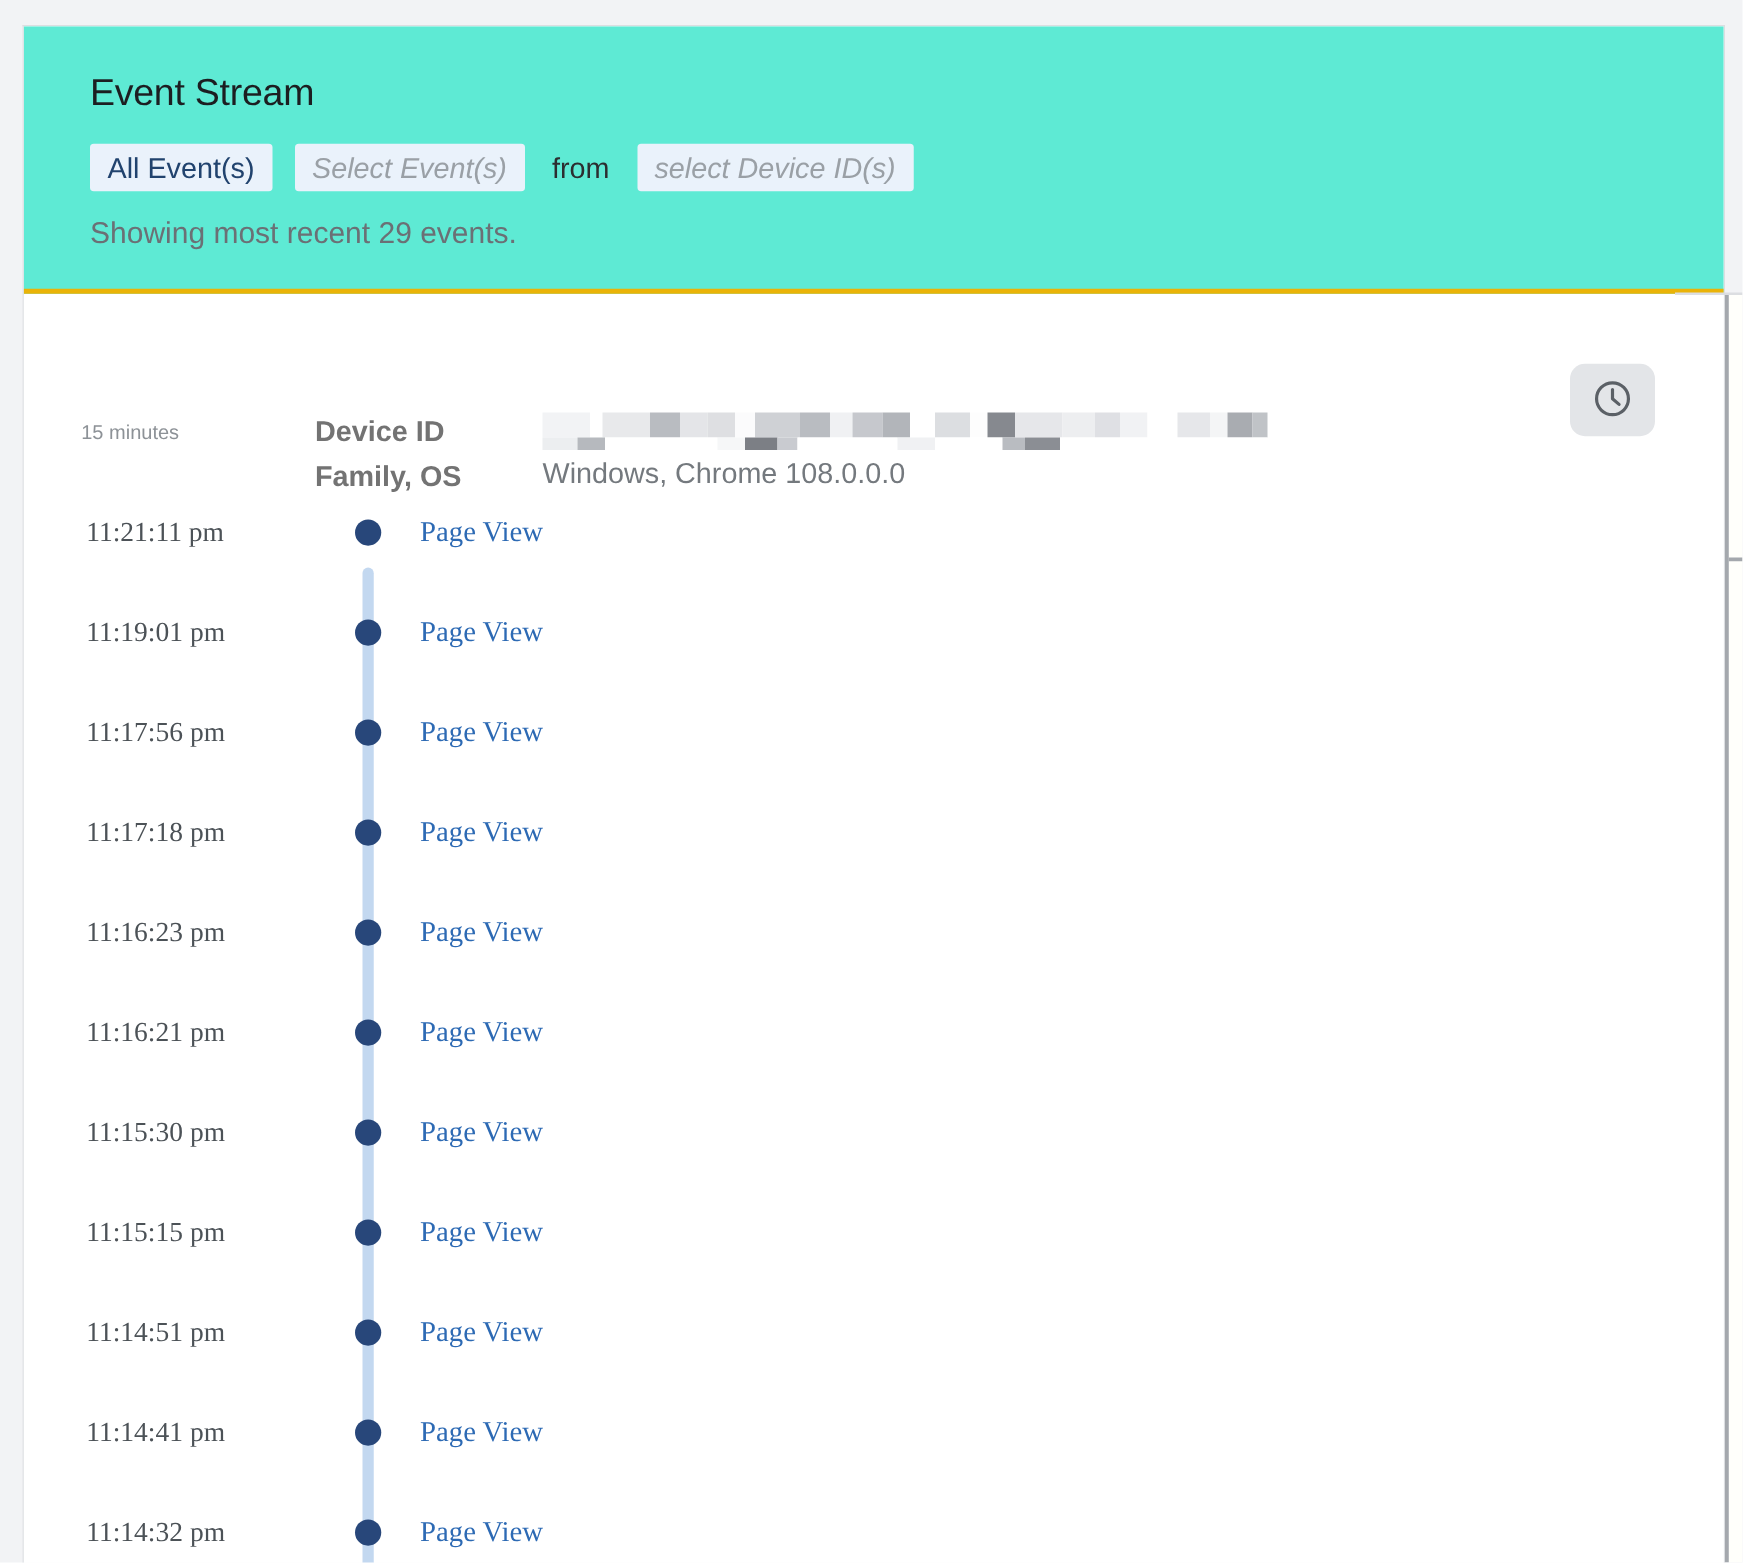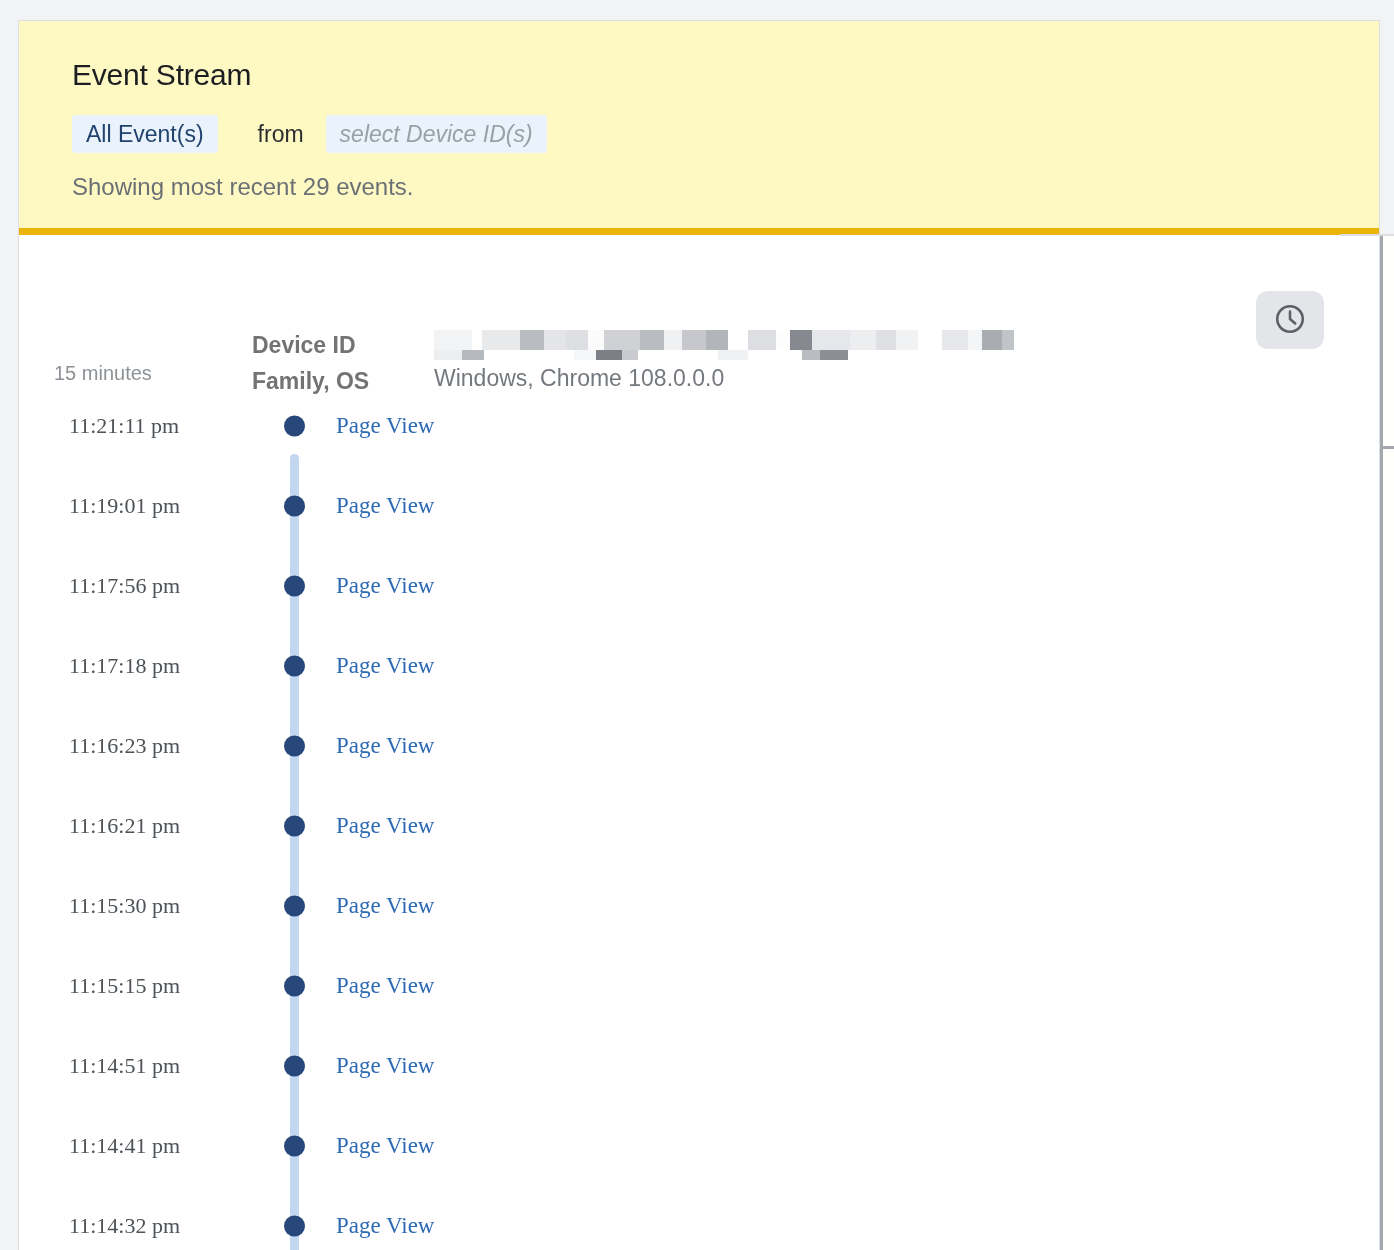--- a/index.html
+++ b/index.html
@@ -35,22 +35,22 @@
     overflow: hidden;
   }
 
   
   .panel-header {
     position: absolute;
     left: 0;
     top: 0;
     width: 1360px;
     height: 214px;
-    background: #fef9c3;
-    border-bottom: 7px solid #eab308;
+    background: #5eead4;
+    border-bottom: 4px solid #eab308;
     z-index: 6;
     padding: 36px 0 0 53px;
   }
 
   .panel-title {
     font-size: 30px;
     font-weight: 400;
     color: #1c1e21;
     letter-spacing: -0.2px;
     line-height: 36px;
@@ -138,26 +138,25 @@
   .device-row {
     position: absolute;
     left: 0;
     top: 0;
     width: 1360px;
     height: 150px;
   }
 
   .bucket-label {
     position: absolute;
-    left: 35px;
+    left: 46px;
     top: 102px;
-    font-size: 20px;
+    font-size: 16px;
     color: #8d9297;
     white-space: nowrap;
-    margin-top: 24px;
   }
 
   .device-keys {
     position: absolute;
     left: 233px;
     top: 91px;
     font-size: 23px;
     font-weight: 700;
     color: #737373;
     line-height: 36px;
@@ -311,20 +310,21 @@
       <span class="bleed-text bleed-a">p</span>
       <span class="bleed-text bleed-b">g</span>
     </div>
 
     <div class="panel-header">
       <h1 class="panel-title">Event Stream</h1>
 
       <div class="filter-row">
         <div class="chip chip-all">All Event(s)</div>
         <div class="chip-gap"></div>
+        <div class="chip chip-placeholder">Select Event(s)</div>
         <div class="chip-gap"></div>
         <div class="from-word">from</div>
         <div class="chip-gap"></div>
         <div class="chip chip-placeholder">select Device ID(s)</div>
       </div>
 
       <div class="showing-line">Showing most recent 29 events.</div>
     </div>
 
     <div class="panel-body">

